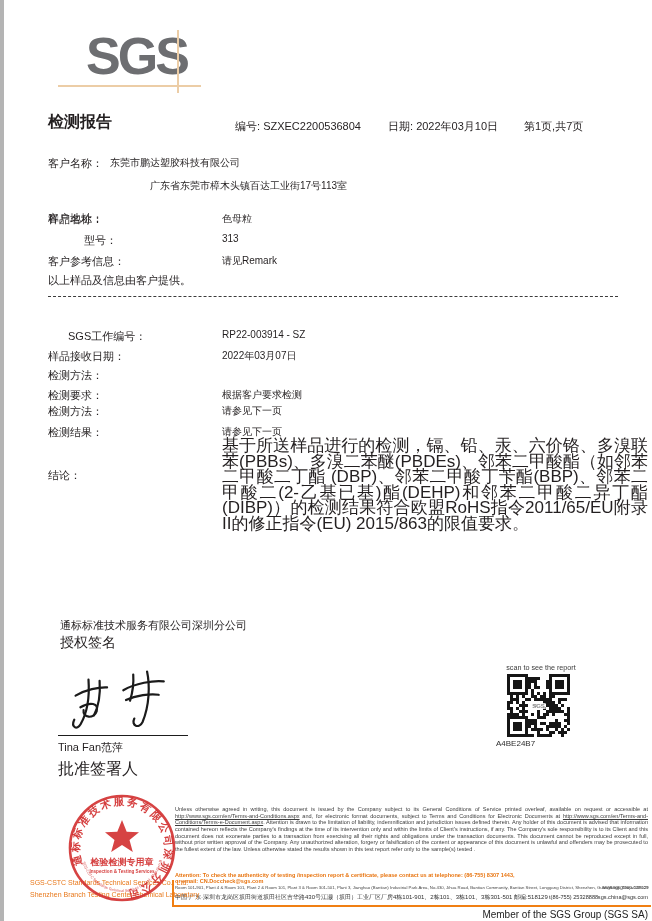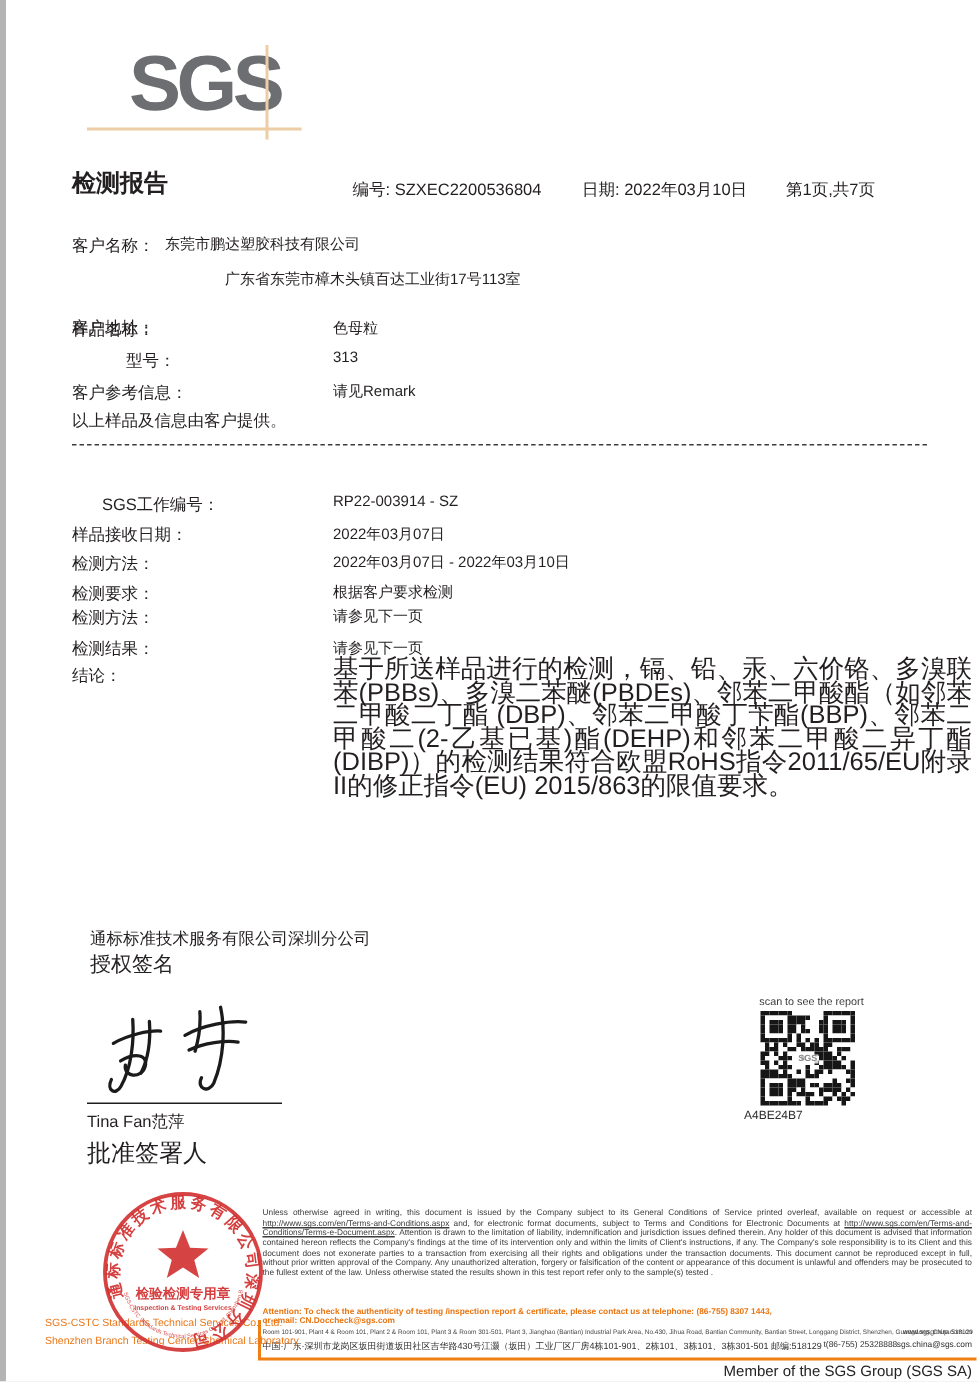--- a/index.html
+++ b/index.html
@@ -85,28 +85,27 @@
   <div class="abs row-value v222" style="top:254px;">请见Remark</div>
   <div class="abs row-label" style="top:273px;">以上样品及信息由客户提供。</div>
 
   <div class="abs dashed"></div>
 
   <div class="abs row-label" style="top:329px;margin-left:20px;">SGS工作编号：</div>
   <div class="abs row-value v222" style="top:329px;">RP22-003914 - SZ</div>
   <div class="abs row-label" style="top:349px;">样品接收日期：</div>
   <div class="abs row-value v222" style="top:349px;">2022年03月07日</div>
   <div class="abs row-label" style="top:368px;">检测方法：</div>
-  <div class="abs row-value v222" style="top:368px;">2022年03月07日 - 2022年03月10日</div>
   <div class="abs row-label" style="top:388px;">检测要求：</div>
   <div class="abs row-value v222" style="top:388px;">根据客户要求检测</div>
   <div class="abs row-label" style="top:404px;">检测方法：</div>
   <div class="abs row-value v222" style="top:404px;">请参见下一页</div>
   <div class="abs row-label" style="top:425px;">检测结果：</div>
   <div class="abs row-value v222" style="top:425px;">请参见下一页</div>
-  <div class="abs row-label" style="top:443px;text-align:right;">结论：</div>
+  <div class="abs row-label" style="top:468px;text-align:right;">结论：</div>
   <div class="abs conclusion">基于所送样品进行的检测，镉、铅、汞、六价铬、多溴联苯(PBBs)、多溴二苯醚(PBDEs)、邻苯二甲酸酯（如邻苯二甲酸二丁酯 (DBP)、邻苯二甲酸丁苄酯(BBP)、邻苯二甲酸二(2-乙基已基)酯(DEHP)和邻苯二甲酸二异丁酯(DIBP)）的检测结果符合欧盟RoHS指令2011/65/EU附录II的修正指令(EU) 2015/863的限值要求。</div>
 
   <div class="abs sig-company">通标标准技术服务有限公司深圳分公司</div>
   <div class="abs sig-auth">授权签名</div>
   <svg class="abs sig-svg" width="130" height="64" viewBox="0 0 130 64">
     <g fill="none" stroke="#1b1b1b" stroke-width="2.2" stroke-linecap="round" transform="rotate(-4 65 32)">
       <path d="M14,24 C24,19 38,17 46,18"></path>
       <path d="M28,9 C28,23 25,41 17,53 C13,59 7,55 11,48"></path>
       <path d="M39,11 C39,23 37,35 31,45"></path>
       <path d="M18,36 C28,31 37,33 34,41 C31,49 19,47 21,39"></path>

